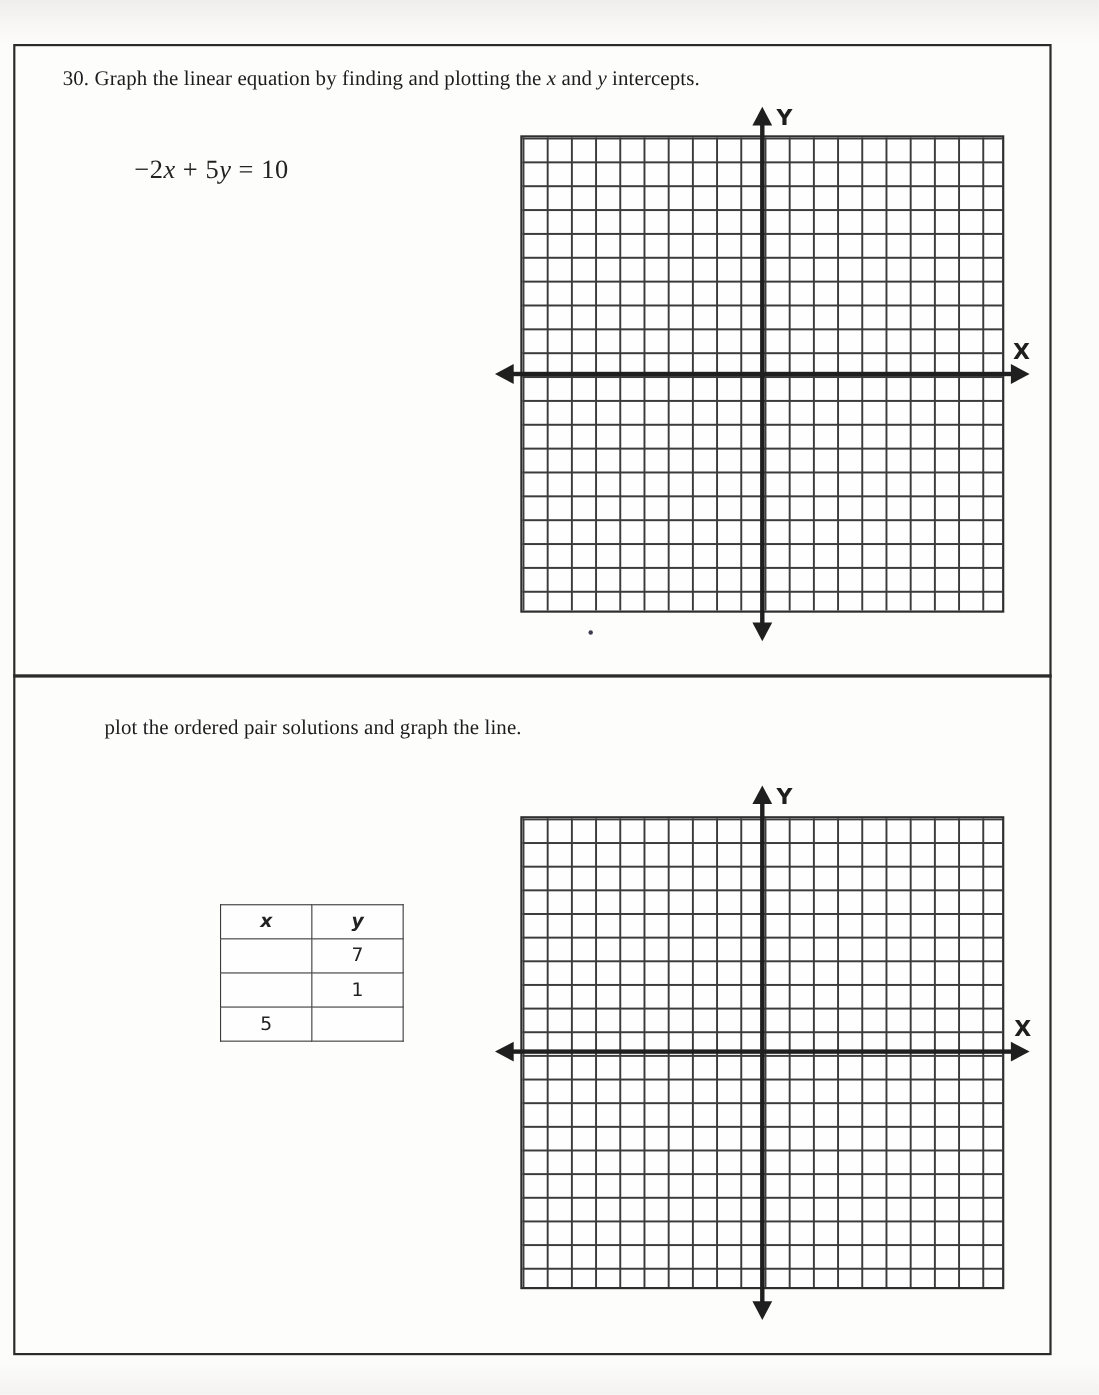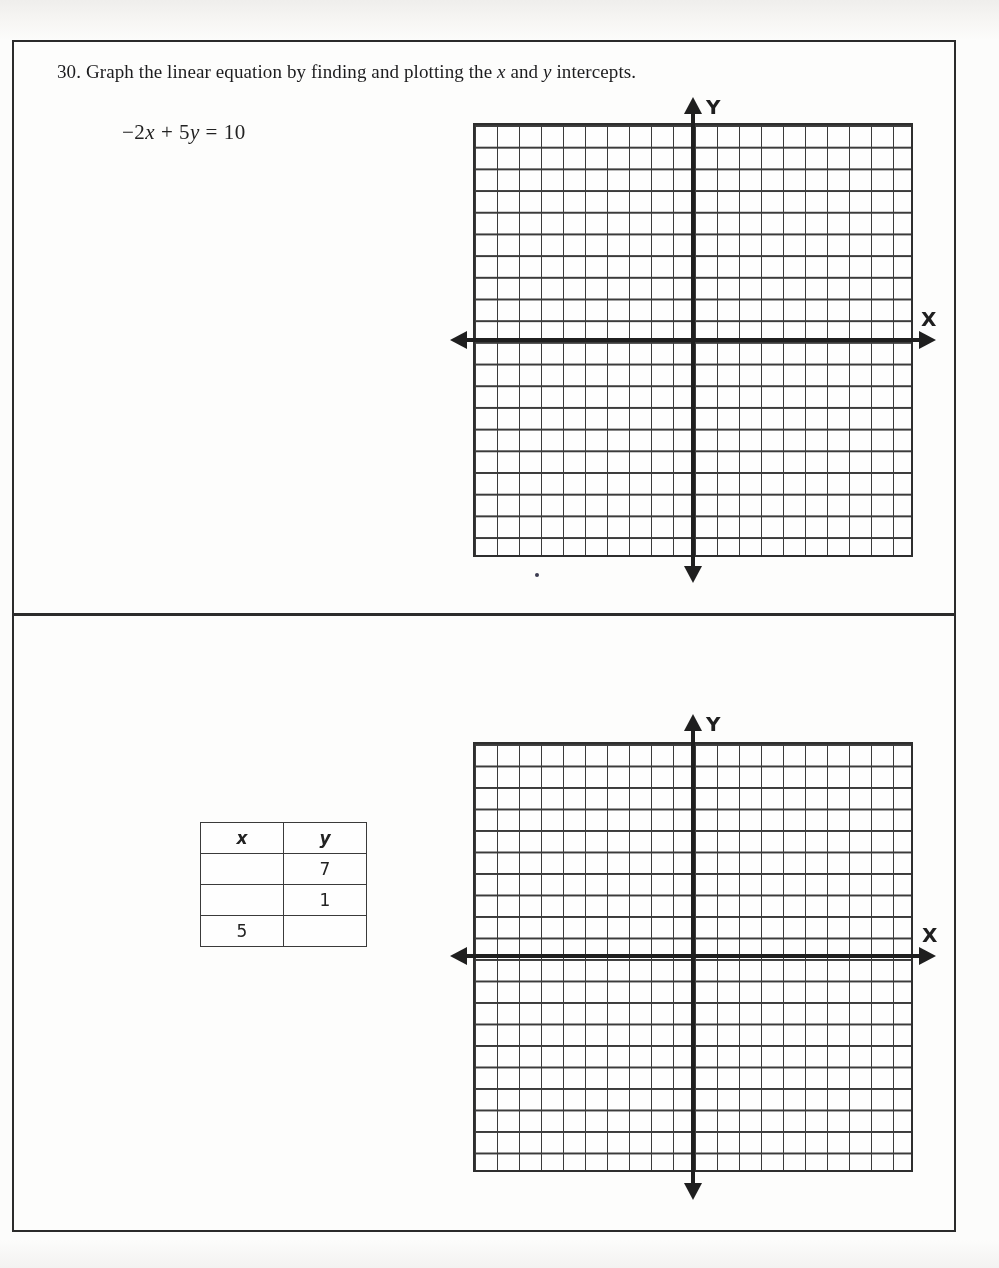--- a/index.html
+++ b/index.html
@@ -34,22 +34,22 @@
   }
   .prompt{
     position:absolute;
     font-size:19px; line-height:28px;
     color:#1c1c1e;
     letter-spacing:0.1px;
   }
   .prompt .math-var{ font-style:italic; }
   .prompt-line2{ margin-left:35px; }
   .equation{
-    position:absolute; left:122px; top:120px;
-    font-size:21px; color:#222;
+    position:absolute; left:122px; top:142px;
+    font-size:24px; color:#222;
     letter-spacing:0.5px;
   }
   .equation .math-var{ font-style:italic; }
 
   
   .graph-grid{
     position:absolute;
     border:2px solid #2e2e2e;
     background-color:#fefefe;
     background-image:
@@ -118,20 +118,21 @@
     <div class="axis-line" style="left:460px; top:338px; width:466px; height:4px;"></div>
     <div class="arr arr-left" style="left:450px; top:331px;"></div>
     <div class="arr arr-right" style="left:919px; top:331px;"></div>
     <div class="axis-label" style="left:921px; top:307px;">X</div>
 
     <div class="speckle" style="left:535px; top:573px;"></div>
   </div>
 
   <div>
     <div class="prompt" style="left:60px; top:648px; width:880px;">
+      <div class="prompt-line2">plot the ordered pair solutions and graph the line.</div>
     </div>
 
     <table class="op-table">
       <thead>
         <tr>
           <th>x</th>
           <th>y</th>
         </tr>
       </thead>
       <tbody>

